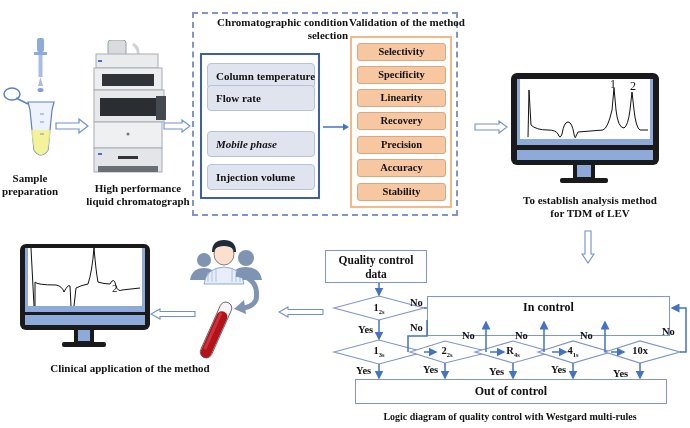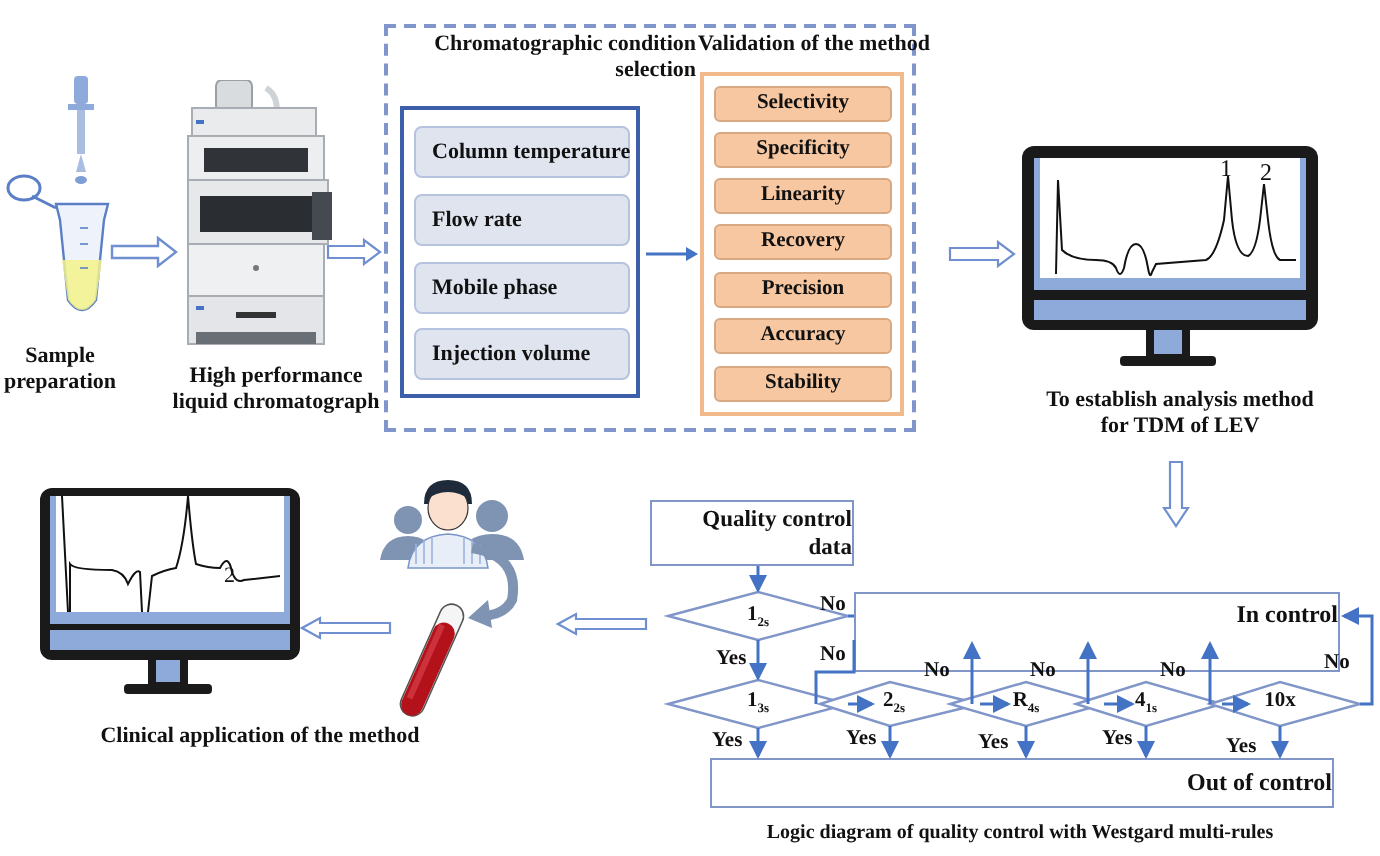--- a/index.html
+++ b/index.html
@@ -15,21 +15,21 @@
 
   #cond-box { left: 200px; top: 53px; width: 120px; height: 146px; border: 2px solid #3d5ea8; }
   .cond-item { position: absolute; left: 5px; width: 108px; height: 26px; background: #dfe4ef; border: 1px solid #b6c3de; border-radius: 4px;
                font-weight: bold; font-size: 11px; line-height: 24px; padding-left: 8px; white-space: nowrap; }
 
   #valid-box { left: 350px; top: 36px; width: 102px; height: 172px; border: 2px solid #f2b98a; }
   .valid-item { position: absolute; left: 5px; width: 89px; height: 18px; background: #f6c7a1; border: 1px solid #d8a883; border-radius: 3px;
                 font-weight: bold; font-size: 10.5px; line-height: 16px; text-align: center; }
 
   
-  .fbox { position: absolute; border: 1.5px solid #8096c8; background: #fff; font-weight: bold; text-align: right; }
+  .fbox { position: absolute; border: 1.5px solid #8096c8; background: #fff; font-weight: bold; text-align: center; }
   .yn { position: absolute; font-weight: bold; font-size: 10.5px; }
   .dlabel { position: absolute; font-weight: bold; font-size: 10.5px; text-align: center; width: 40px; }
   .dlabel sub { font-size: 6.5px; }
 </style>
 </head>
 <body>
 
 <div class="abs" style="left:0;top:0;width:60px;height:180px;">
   <svg class="abs" style="left:0;top:30px;" width="60" height="130" viewBox="0 0 60 130">
 
@@ -88,22 +88,22 @@
 
 <div class="abs" id="dash-box"></div>
 <div class="abs" id="chrom-title">
   <div>Chromatographic condition</div>
   <div>selection</div>
 </div>
 <div class="abs" id="valid-title">Validation of the method</div>
 
 <div class="abs" id="cond-box">
   <div class="cond-item" style="top:8px;">Column temperature</div>
-  <div class="cond-item" style="top:42px;">Flow rate</div>
-  <div class="cond-item" style="top:76px;">Mobile phase</div>
+  <div class="cond-item" style="top:30px;">Flow rate</div>
+  <div class="cond-item" style="top:76px;font-style:italic;">Mobile phase</div>
   <div class="cond-item" style="top:109px;">Injection volume</div>
 </div>
 
 <svg class="abs" style="left:322px;top:122px;" width="28" height="10" viewBox="0 0 28 10">
   <line x1="1" y1="5" x2="22" y2="5" stroke="#4472c4" stroke-width="1.5"></line>
   <path d="M21 1.5 L27 5 L21 8.5 Z" fill="#4472c4"></path>
 </svg>
 
 <div class="abs" id="valid-box">
   <div class="valid-item" style="top:5px;">Selectivity</div>

